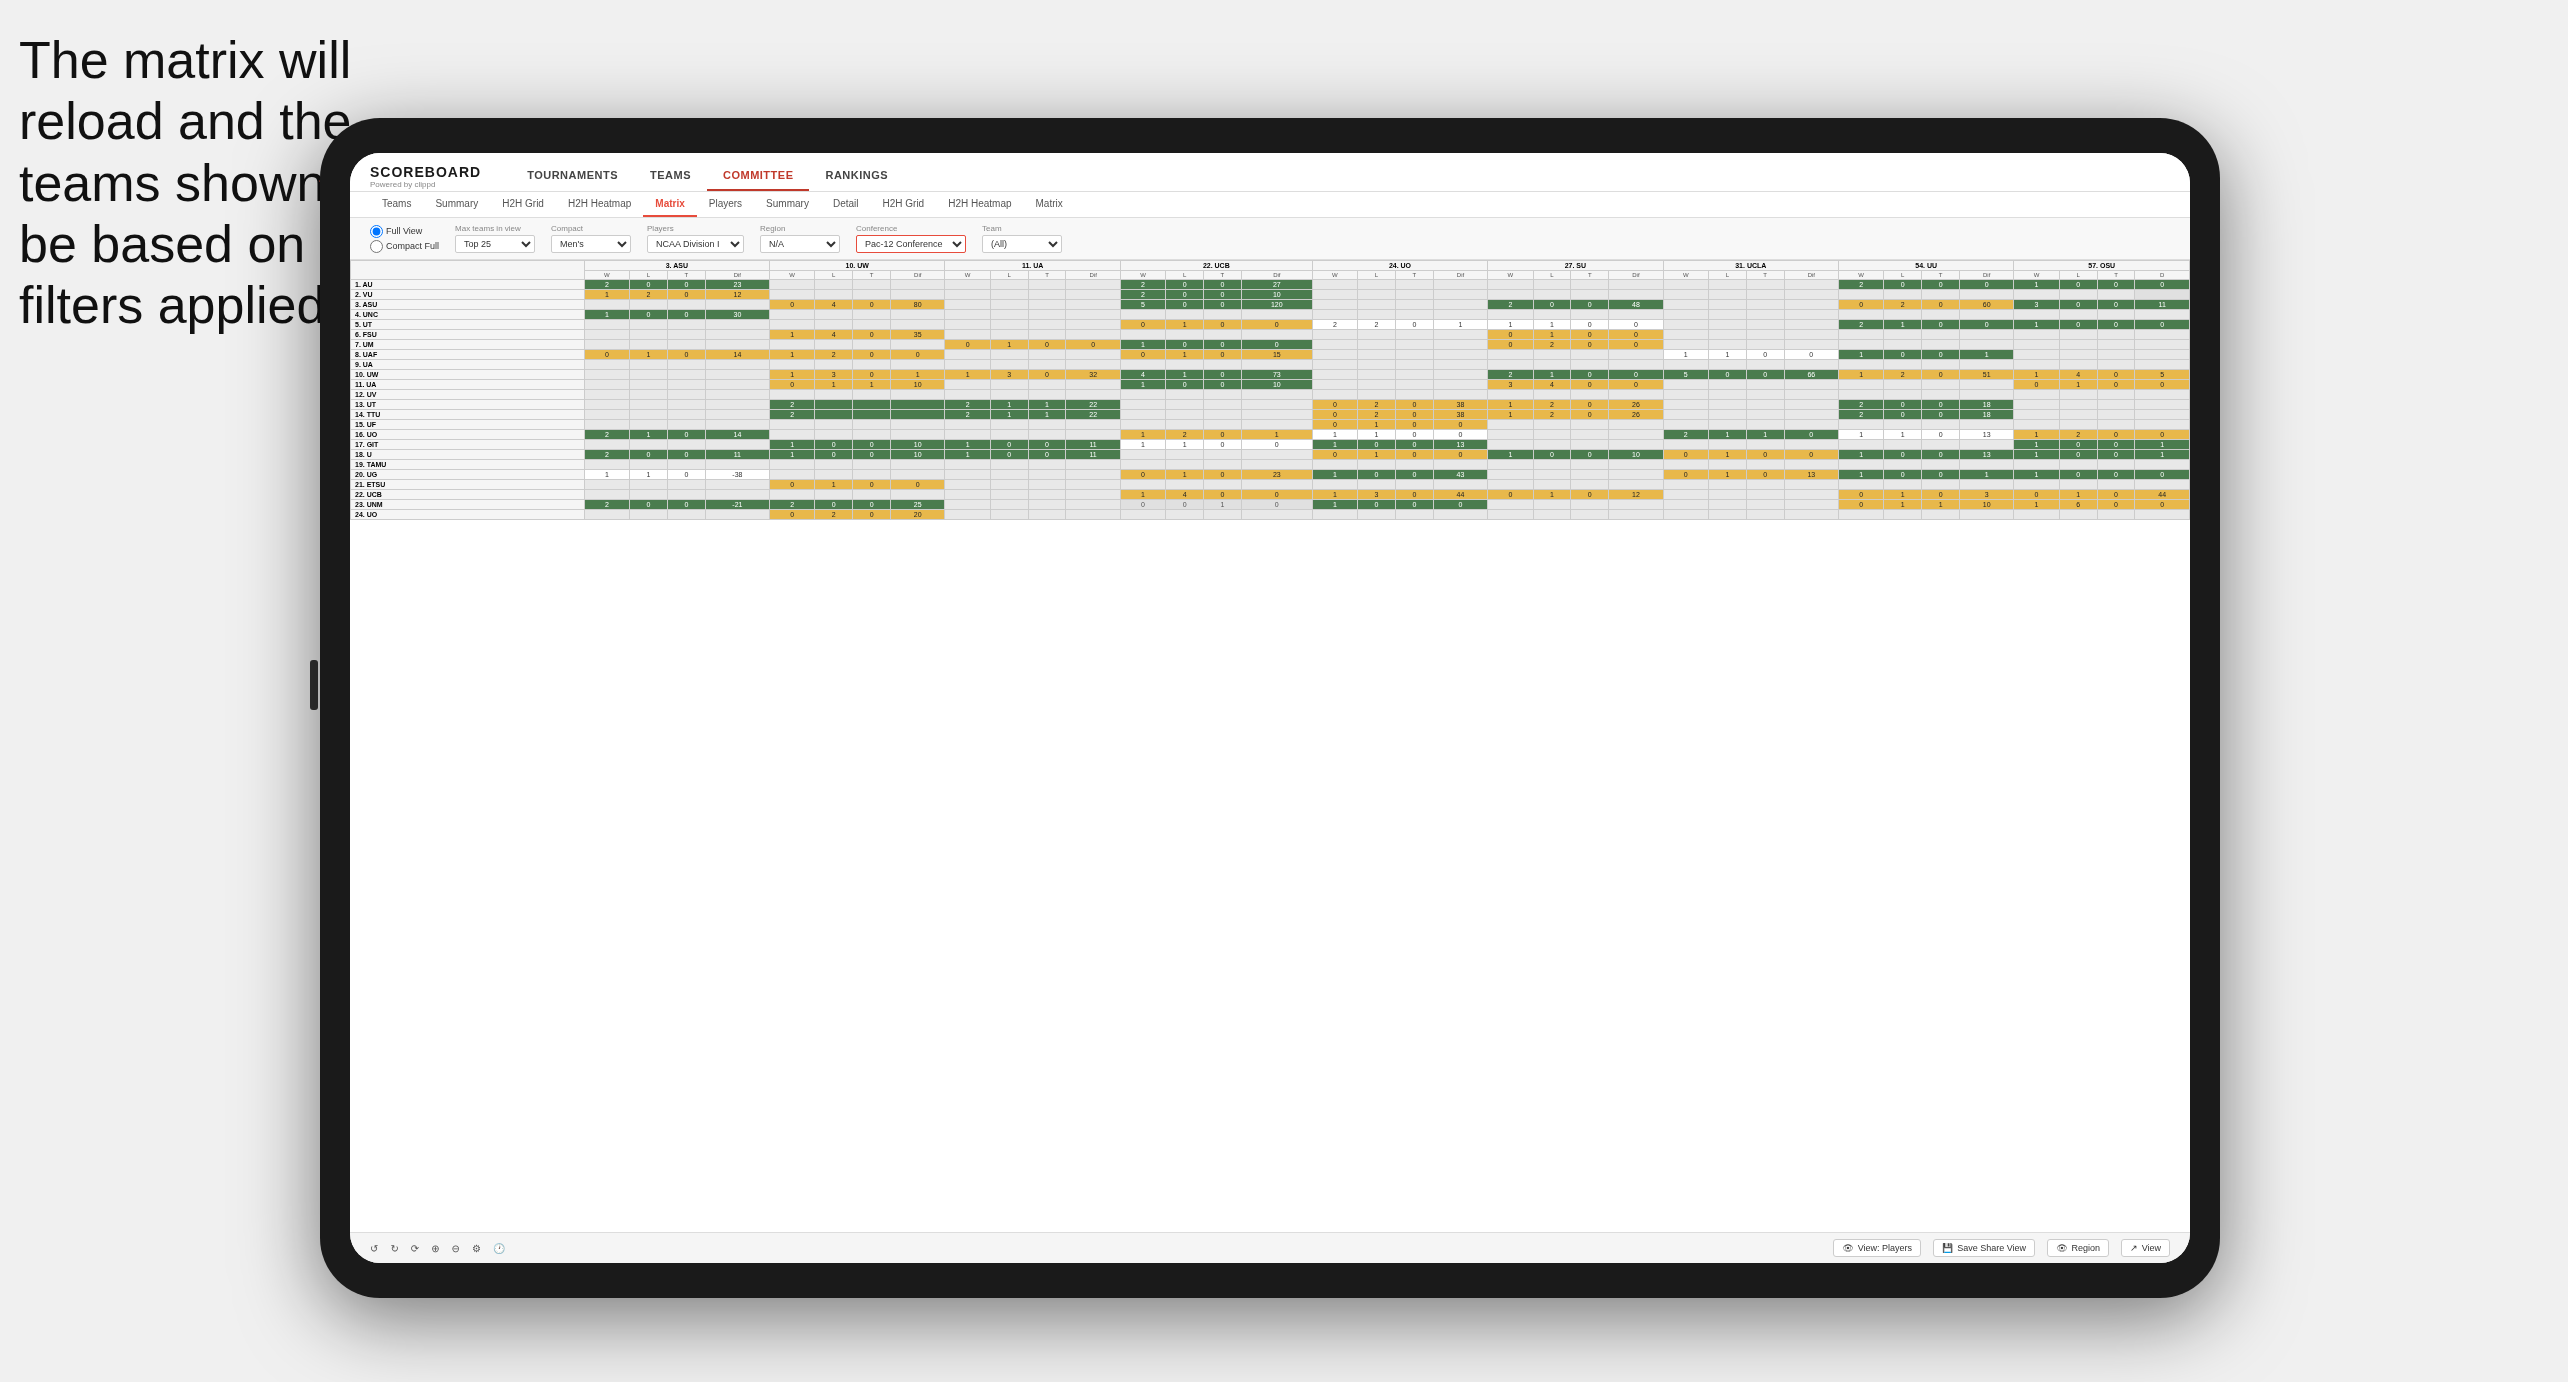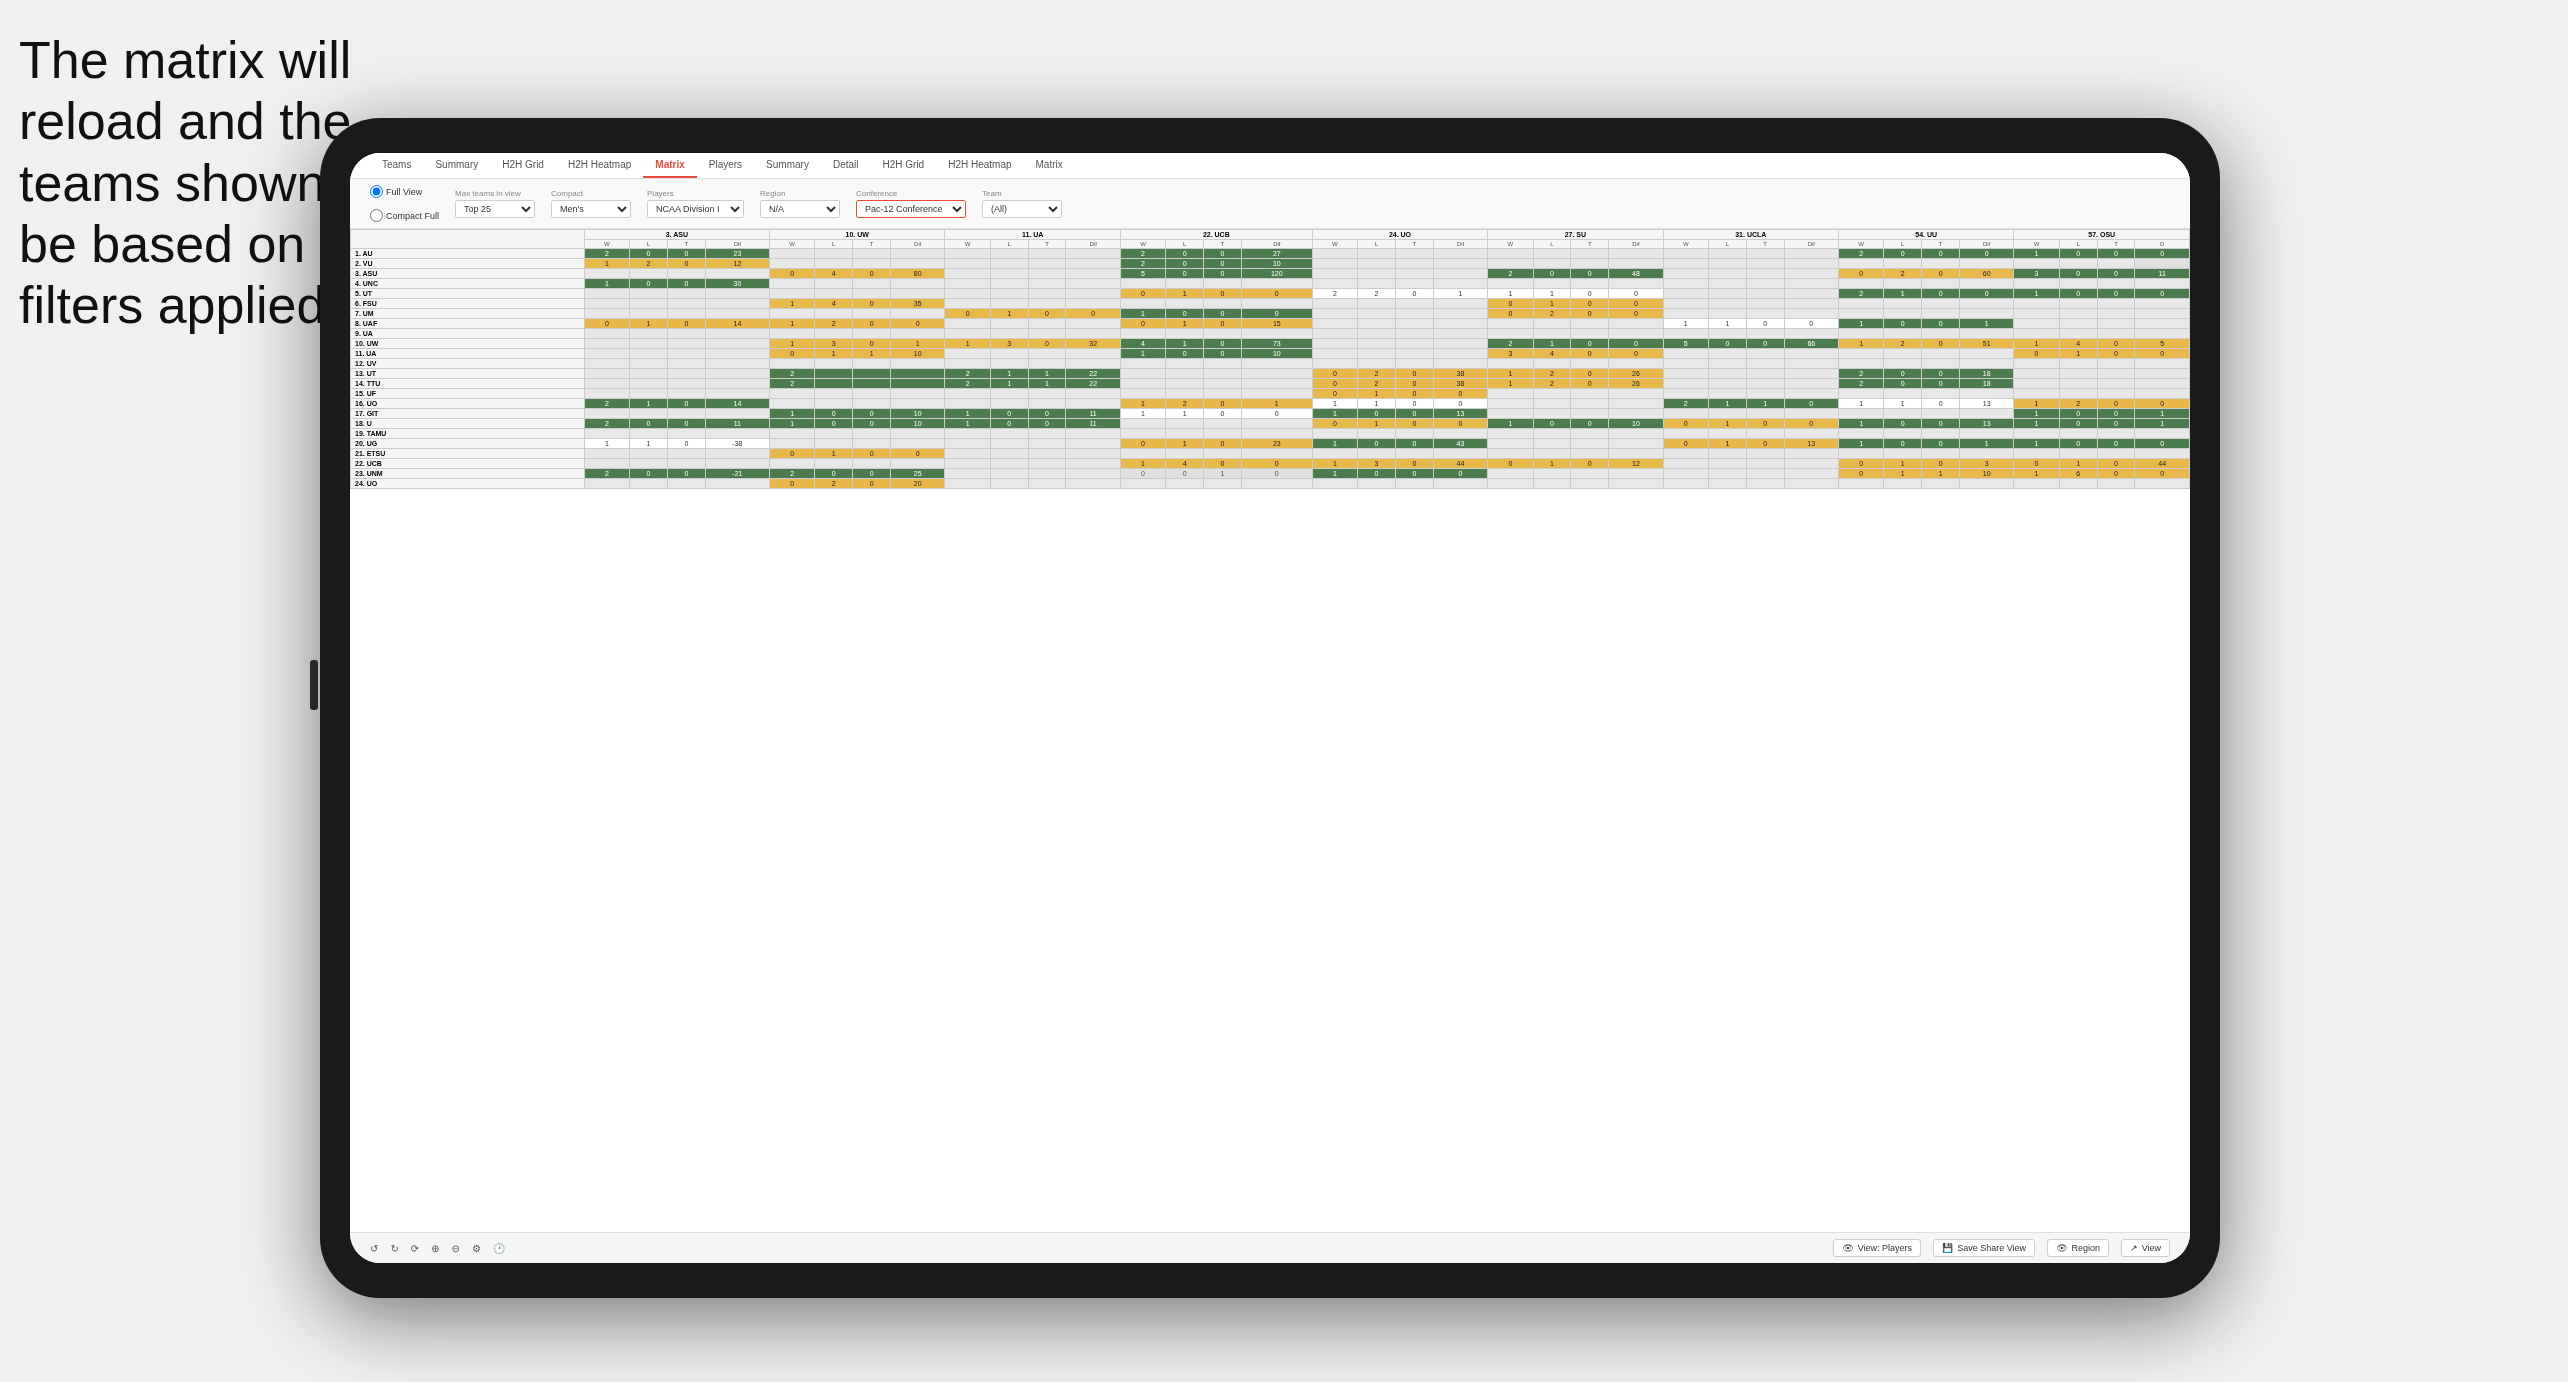--- a/index.html
+++ b/index.html
@@ -149,21 +149,21 @@
       border: 1px solid #ccc;
       border-radius: 2px;
       background: #fff;
       color: #333;
       min-width: 80px;
     }
 
     .radio-group {
       display: flex;
       flex-direction: column;
-      gap: 11px;
+      gap: 2px;
       font-size: 9px;
       color: #333;
     }
 
     .radio-item {
       display: flex;
       align-items: center;
       gap: 3px;
     }
 
@@ -282,20 +282,32 @@
     </marker>
   </defs>
   <path d="M 220 80 Q 400 200 520 310" stroke="#e74c3c" stroke-width="3" fill="none" marker-end="url(#arrowhead)"></path>
 </svg>
 
 <div class="side-btn"></div>
 
 <div class="tablet-frame">
   <div class="tablet-screen">
 
+    <div class="nav-bar">
+      <div class="logo-area">
+        <div class="logo-scoreboard">SCOREBOARD</div>
+        <div class="logo-powered">Powered by clippd</div>
+      </div>
+      <div class="nav-items">
+        <div class="nav-item">TOURNAMENTS</div>
+        <div class="nav-item">TEAMS</div>
+        <div class="nav-item active">COMMITTEE</div>
+        <div class="nav-item">RANKINGS</div>
+      </div>
+    </div>
 
     <div class="sub-nav">
       <div class="sub-nav-item">Teams</div>
       <div class="sub-nav-item">Summary</div>
       <div class="sub-nav-item">H2H Grid</div>
       <div class="sub-nav-item">H2H Heatmap</div>
       <div class="sub-nav-item active">Matrix</div>
       <div class="sub-nav-item">Players</div>
       <div class="sub-nav-item">Summary</div>
       <div class="sub-nav-item">Detail</div>

